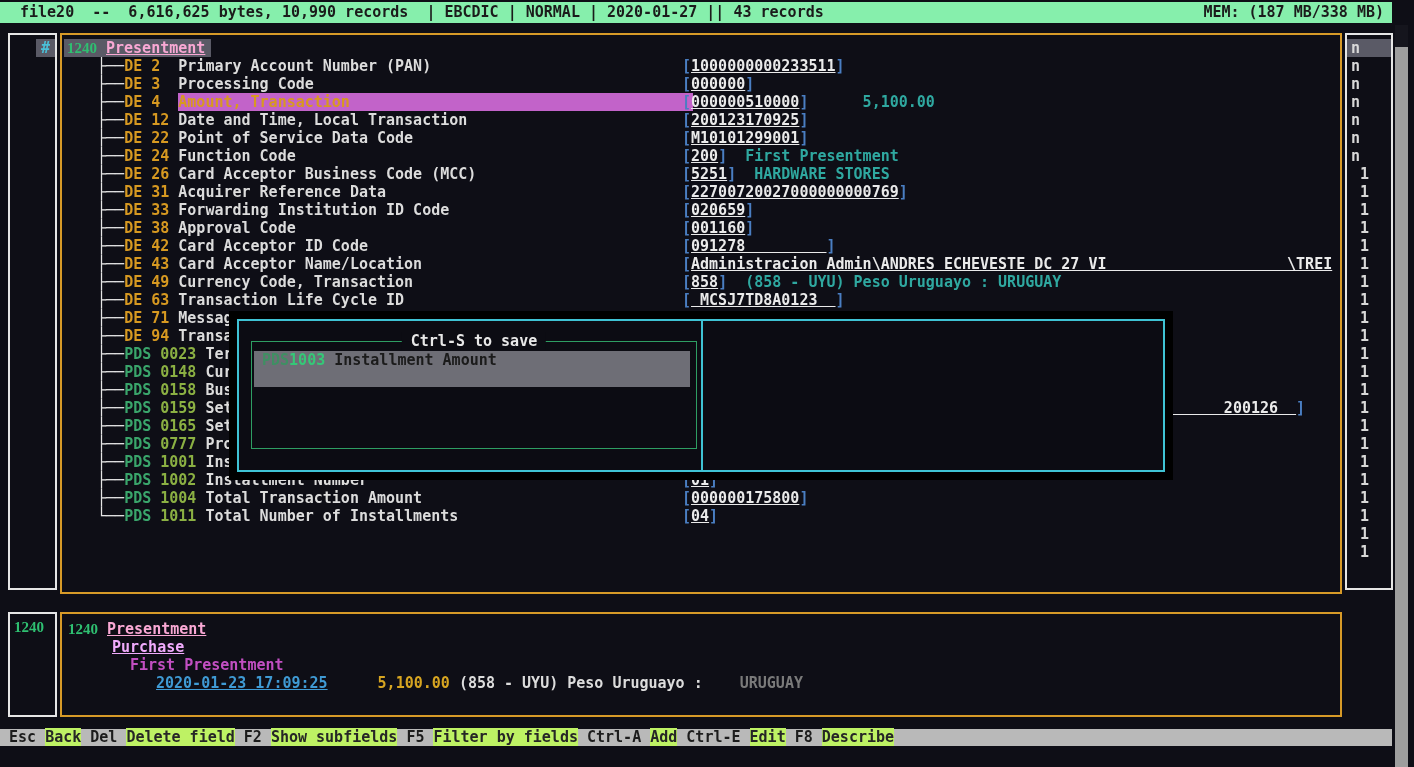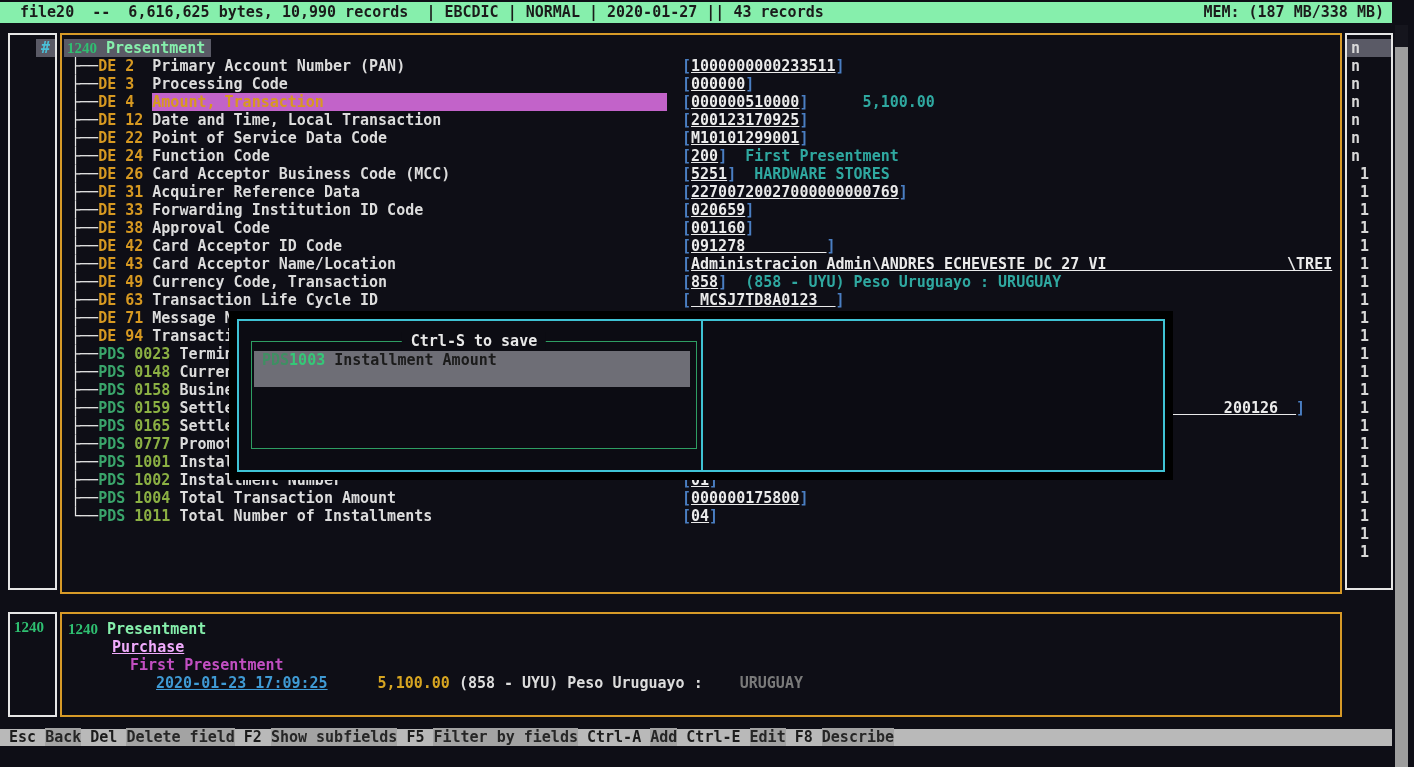--- a/index.html
+++ b/index.html
@@ -15,25 +15,25 @@
 
   
   .panelL  { position:absolute; left:8px; top:33px;  width:49px; height:557px; border:2px solid #e6e6e6; }
   .panelLB { position:absolute; left:8px; top:612px; width:49px; height:105px; border:2px solid #e6e6e6; padding:4px 0 0 4px; }
   .hashline { padding:4px 0 0 26px; white-space:pre; }
   .hash { background:#5a5a66; color:#4ac0d8; padding:0 5px; }
 
   
   .panelMain { position:absolute; left:60px; top:33px; width:1282px; height:561px;
                border:2px solid #d79a28; padding-top:4px; overflow:hidden; }
-  .trow { position:relative; height:18px; white-space:pre; }
+  .trow { position:relative; height:18px; white-space:pre;padding-left:26px; }
   .titlerow { padding-left:2px; }
   .hlt { background:#5a5a66; padding:0 6px 0 3px; }
   .green { color:#2fbf71;font-family:Liberation Serif, serif; }
-  .wsp { padding-left:9px; color:#86efac; }
+  .wsp { padding-left:9px; color:#f9a8d4;text-decoration:underline; }
   .pref { color:#e6e6e6; }
   .de { color:#d79921; }
   .pds { color:#3aa56b; }
   .pnum { color:#8bb043; }
   .nm { color:#dcdcdc; }
   .nm.hl { background:#c263c9; color:#d79921; }
   .val { position:absolute; left:620px; top:0; white-space:pre; }
   .br { color:#4a7ec2; }
   .vv { color:#eaeaea; text-decoration:underline; }
   .ann { color:#2fa8a0; }
@@ -53,21 +53,21 @@
              border:2px solid #d79a28; padding:6px 0 0 6px; }
   .sline { height:18px; white-space:pre; }
   .ind2 { padding-left:44px; } .ind3 { padding-left:62px; } .ind4 { padding-left:88px; }
   .orange { color:#f0abfc;text-decoration:underline; } .magenta { color:#c24fc2; } .blue { color:#3f9ad4;text-decoration:underline; }
   .yellow { color:#d7a521; } .grey { color:#7a7a7a;padding-left:28px; } .white { color:#dcdcdc; }
   .amt { padding-left:50px; }
 
   
   .keybar { position:absolute; left:0; top:729px; width:1392px; height:17px; background:#b9b9b9;
             color:#1c1c1c; line-height:17px; padding-left:9px; white-space:pre; }
-  .klabel { background:#a3a3a3; color:#262626; }
+  .klabel { background:#bef264; color:#262626; }
 
   
   .statusbar { position:absolute; left:0; top:746px; width:1414px; height:21px; background:#08080c;
                line-height:21px; display:flex; justify-content:space-between; padding:0 18px 0 8px; white-space:pre; }
   .cursor { background:#9a9a9a; color:#111; }
 
   
   .modal-shadow { position:absolute; left:229px; top:311px; width:944px; height:169px;
                   background:#000; padding:8px; z-index:5; }
   .modal { width:100%; height:100%; border:2px solid #3fc3d4; background:#0c0c13; display:flex; }

